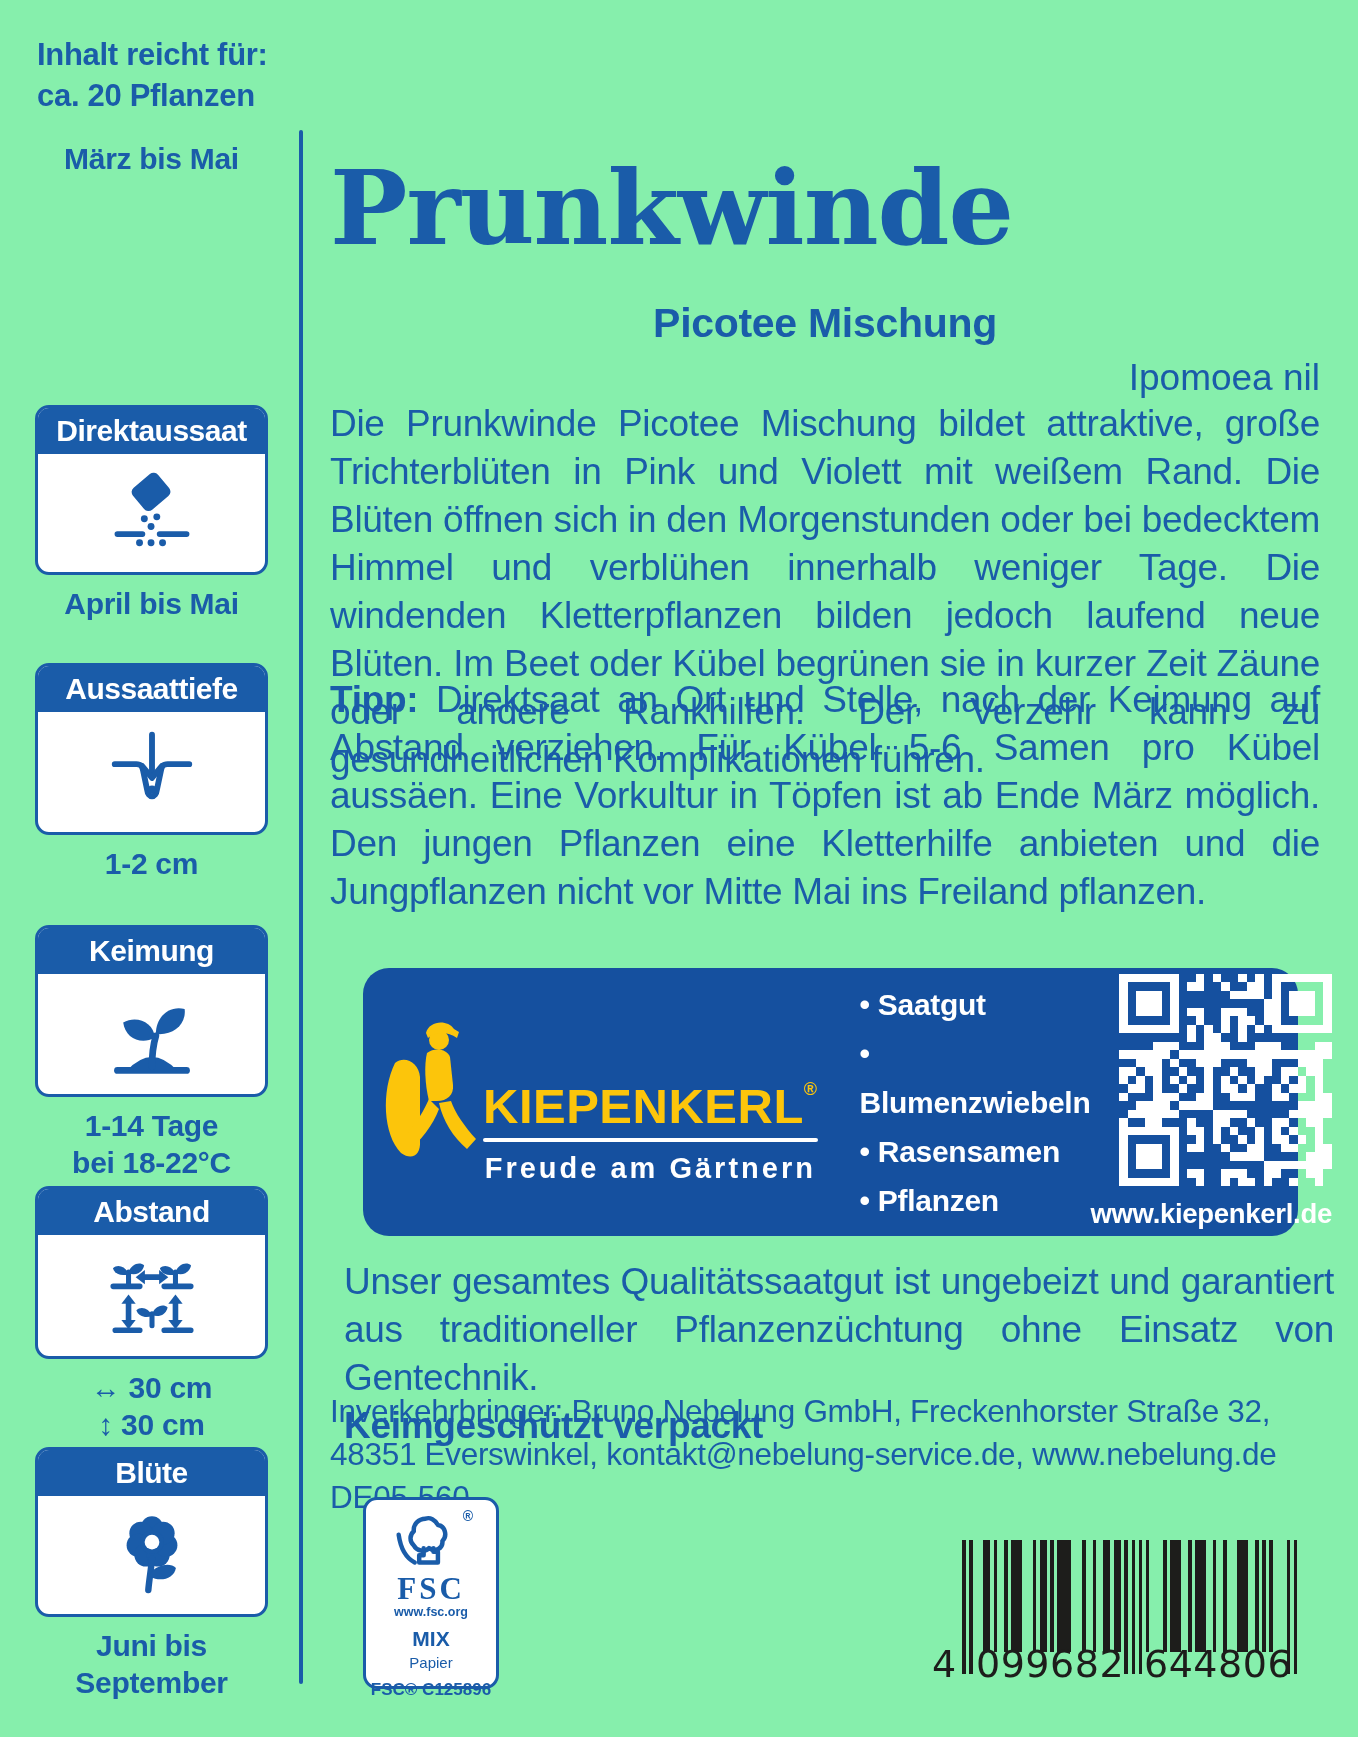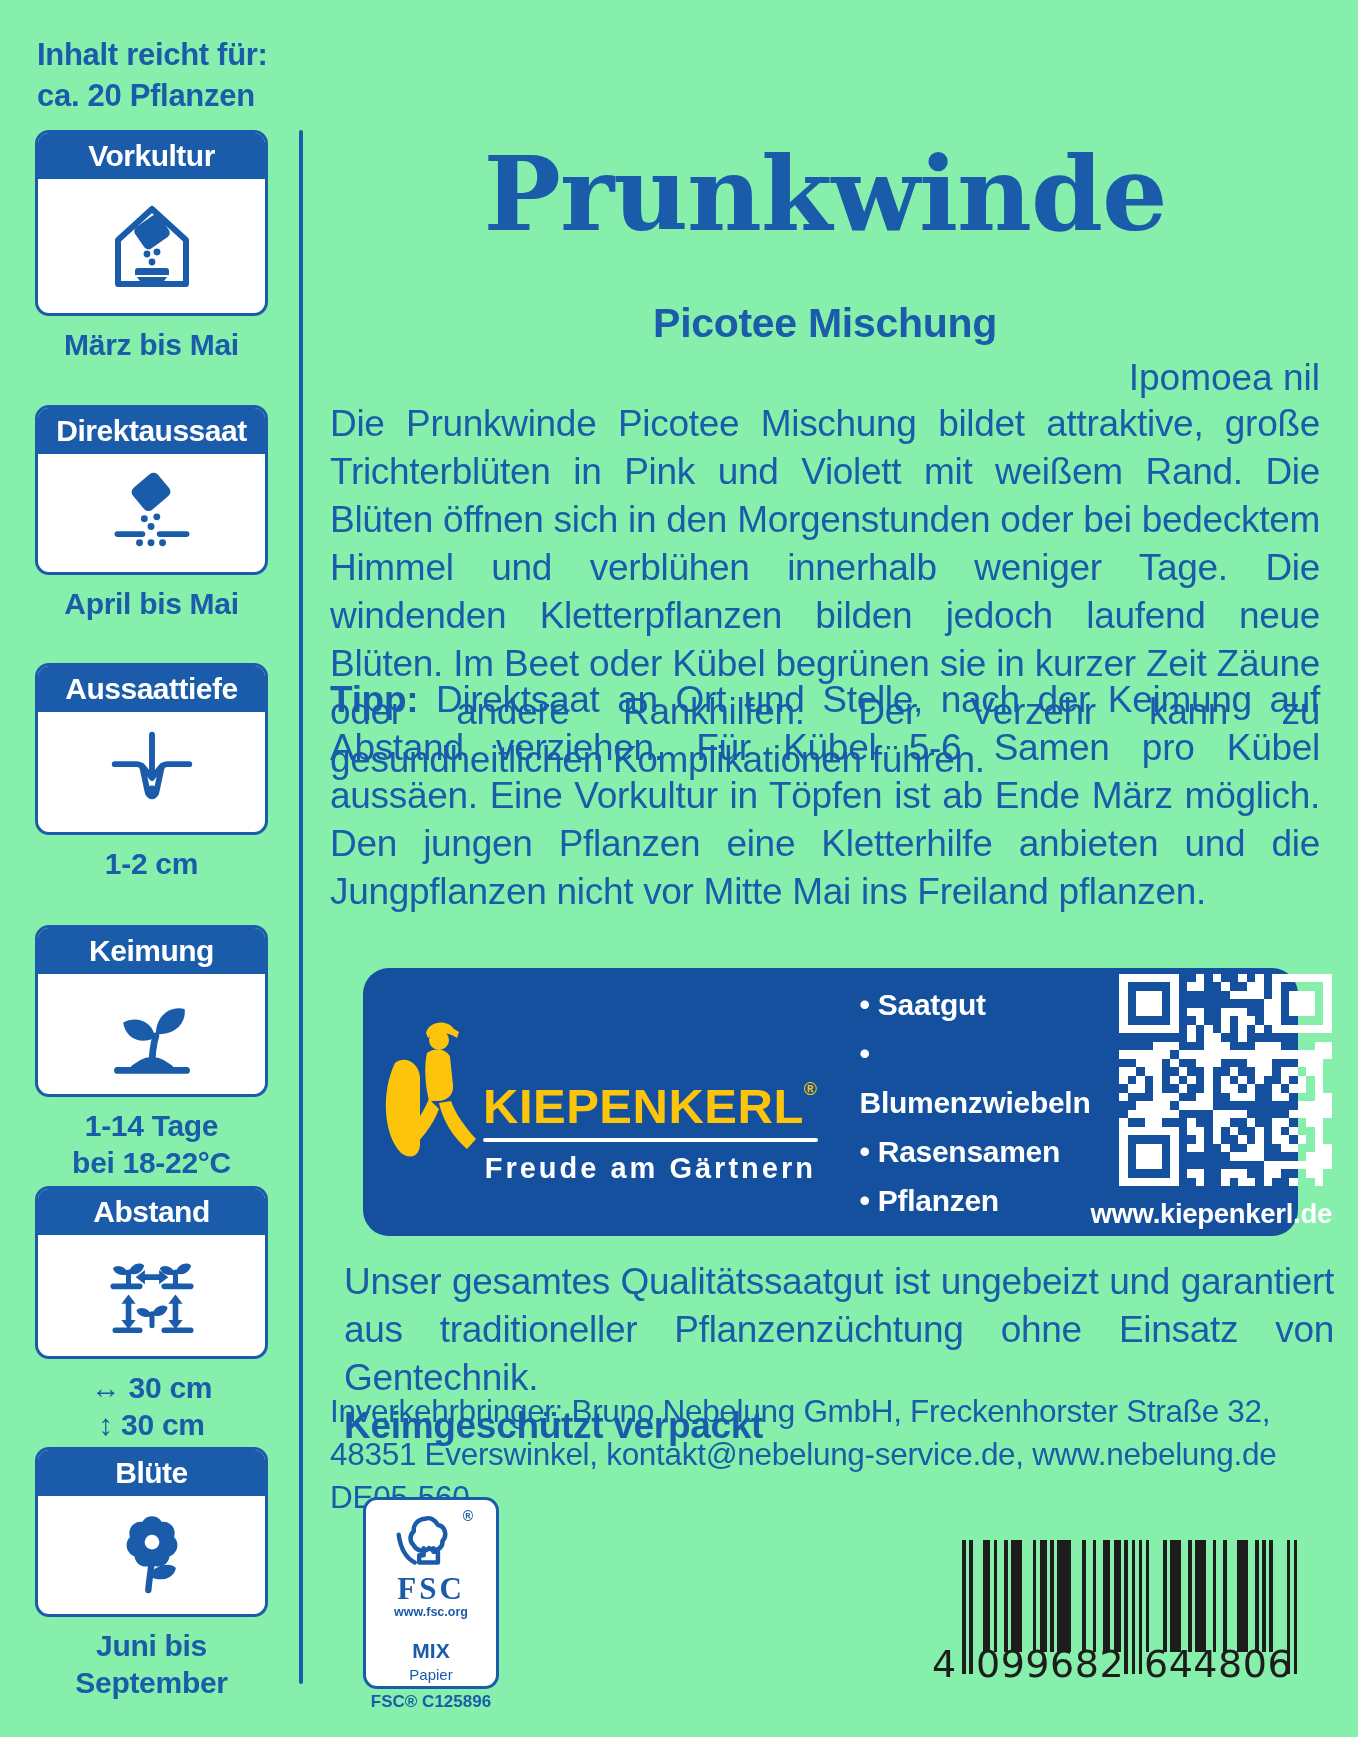--- a/index.html
+++ b/index.html
@@ -14,21 +14,21 @@
 
   
   .sb{position:absolute;left:35px;width:233px;text-align:center}
   .sb .box{border:3.5px solid var(--blue);border-radius:14px;overflow:hidden;background:#fff}
   .sb .box-h{background:var(--blue);color:#fff;font-weight:700;font-size:30px;line-height:46px;letter-spacing:-0.5px}
   .sb .box-b{display:flex;align-items:center;justify-content:center}
   .sb .cap{margin-top:10px;font-size:30px;line-height:37px;font-weight:600;letter-spacing:-0.3px}
   .icon{color:var(--blue)}
 
   
-  .title{position:absolute;left:330px;top:136px;width:990px;text-align:center;
+  .title{position:absolute;left:330px;top:150px;width:990px;
          font-family:"DejaVu Serif",serif;font-weight:700;font-size:103px;line-height:116px;letter-spacing:-1px}
   .subtitle{position:absolute;left:330px;top:300px;width:990px;text-align:center;font-size:41px;font-weight:700;letter-spacing:-0.3px}
   .latin{position:absolute;left:330px;top:357px;width:990px;text-align:right;font-size:37px;font-weight:400}
   .bodytxt{font-size:37px;line-height:48px;text-align:justify;letter-spacing:-0.3px;margin:0;hyphens:manual}
   .desc{position:absolute;left:330px;top:400px;width:990px}
   .tip{position:absolute;left:330px;top:676px;width:990px}
   .tip b,.bodytxt b{font-weight:700}
 
   
   .banner{position:absolute;left:363px;top:968px;width:935px;height:268px;background:var(--banner);
@@ -51,21 +51,21 @@
   .qbold{font-weight:700;text-align:left}
   .distrib{position:absolute;left:330px;top:1390px;width:990px;font-size:31.5px;line-height:43px;letter-spacing:-0.3px}
 
   
   .fsc{position:absolute;left:363px;top:1497px;width:136px;height:192px;border:3px solid var(--blue);
        border-radius:14px;display:flex;flex-direction:column;align-items:center;background:#fff}
   .fsc-treewrap{position:relative;margin-top:8px;width:100px;height:66px;color:var(--blue)}
   .fsc-reg{position:absolute;right:8px;top:0;font-size:14px;font-weight:700}
   .fsc-name{font-family:"Liberation Serif",serif;font-weight:700;font-size:31px;letter-spacing:3px;line-height:30px}
   .fsc-url{font-size:12.5px;font-weight:600;margin-top:1px}
-  .fsc-mix{font-size:21px;font-weight:700;margin-top:20px}
+  .fsc-mix{font-size:21px;font-weight:700;margin-top:8px}
   .fsc-papier{font-size:15px;font-weight:400;margin-top:3px}
   .fsc-code{font-size:17px;font-weight:700;margin-top:9px}
 
   
   .barcode{position:absolute;left:962px;top:1540px;width:345px;height:155px;color:var(--ink)}
   .bars{display:flex;align-items:flex-start}
   .bm{width:3.54px;height:112px}
   .bm.bar{background:var(--ink)}
   .bm.bar.guard{height:134px}
   .bdigits{position:absolute;top:102px;left:0;width:100%;height:50px;
@@ -80,34 +80,20 @@
 <div class="page">
 
   <div class="content-note">
     <div>Inhalt reicht für:</div>
     <div>ca. 20 Pflanzen</div>
   </div>
 
   <div class="divider"></div>
 
   <div class="sb" style="top:130px">
-    <div class="box">
-      <div class="box-h">Vorkultur</div>
-      <div class="box-b" style="height:134px">
-        <svg class="icon" width="100" height="118" viewBox="0 0 100 100" fill="none" stroke="currentColor" stroke-width="6" stroke-linecap="round" stroke-linejoin="round">
-          <path d="M16,44 L50,13 L84,44 L84,88 L16,88 Z"></path>
-          <rect x="-15" y="-13" width="30" height="26" rx="5" transform="translate(50,36) rotate(-35)" fill="currentColor" stroke="none"></rect>
-          <circle cx="45" cy="58" r="3.4" fill="currentColor" stroke="none"></circle>
-          <circle cx="55" cy="56" r="3.4" fill="currentColor" stroke="none"></circle>
-          <circle cx="50" cy="66" r="3.4" fill="currentColor" stroke="none"></circle>
-          <path d="M36,72 h28 a3,3 0 0 1 3,3 v4 h-34 v-4 a3,3 0 0 1 3,-3 Z" fill="currentColor" stroke="none"></path>
-          <path d="M35,81 h30 l-5,7 h-20 Z" fill="currentColor" stroke="none"></path>
-        </svg>
-      </div>
-    </div>
     <div class="cap">März bis Mai</div>
   </div>
 
   <div class="sb" style="top:405px">
     <div class="box">
       <div class="box-h">Direktaussaat</div>
       <div class="box-b" style="height:118px">
         <svg class="icon" width="96" height="104" viewBox="0 0 100 100" fill="none" stroke="currentColor" stroke-width="6" stroke-linecap="round" stroke-linejoin="round">
           <rect x="-17" y="-15" width="34" height="30" rx="6" transform="translate(49,28) rotate(-40)" fill="currentColor" stroke="none"></rect>
           <circle cx="42" cy="56" r="3.6" fill="currentColor" stroke="none"></circle>

